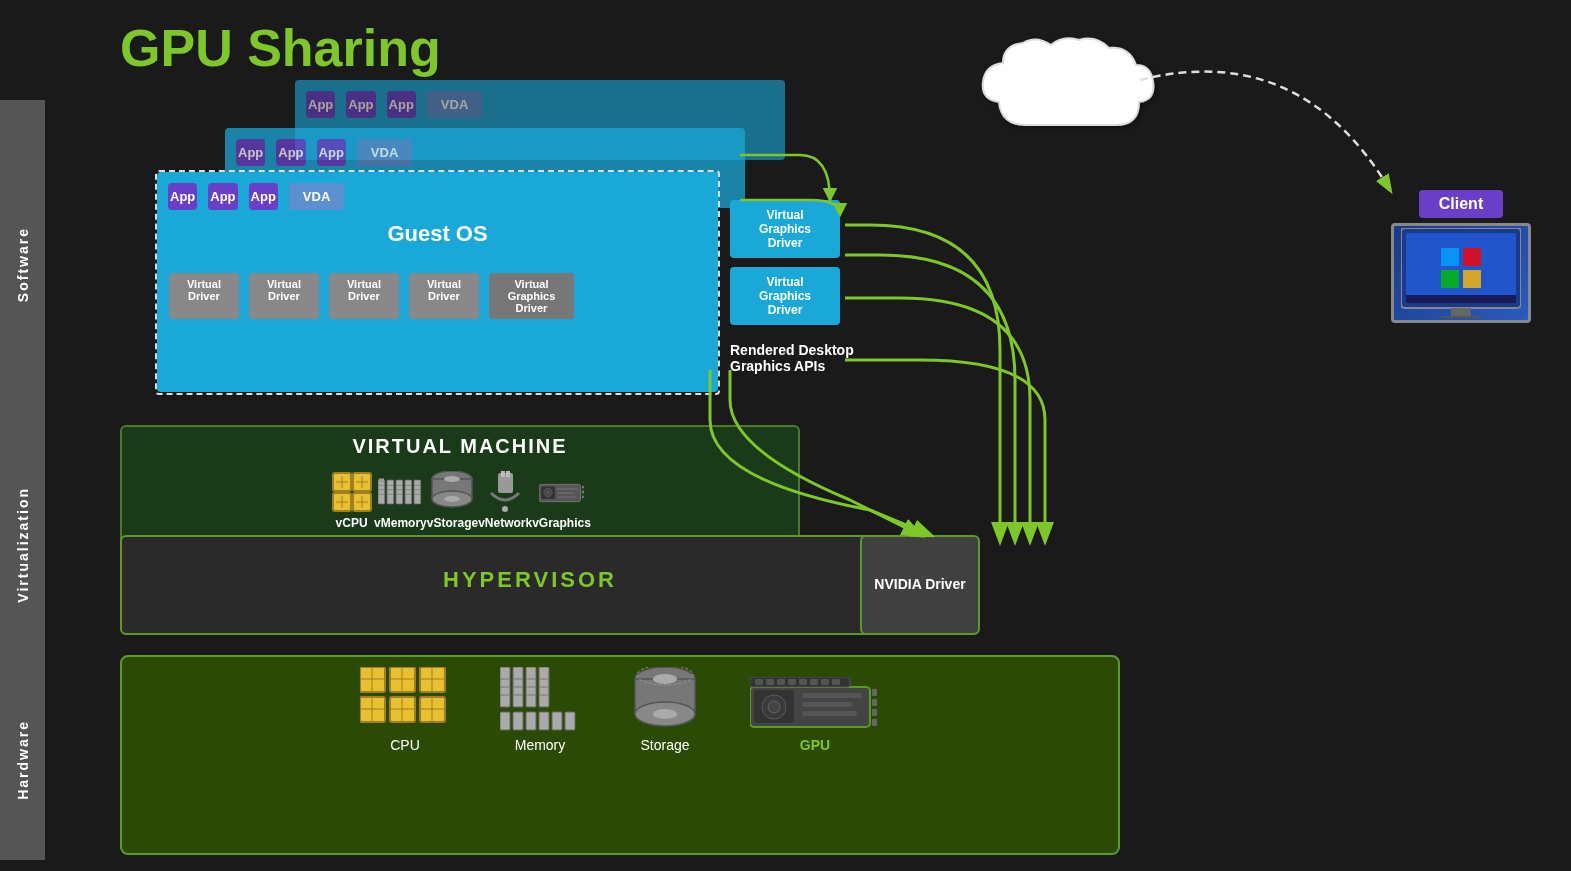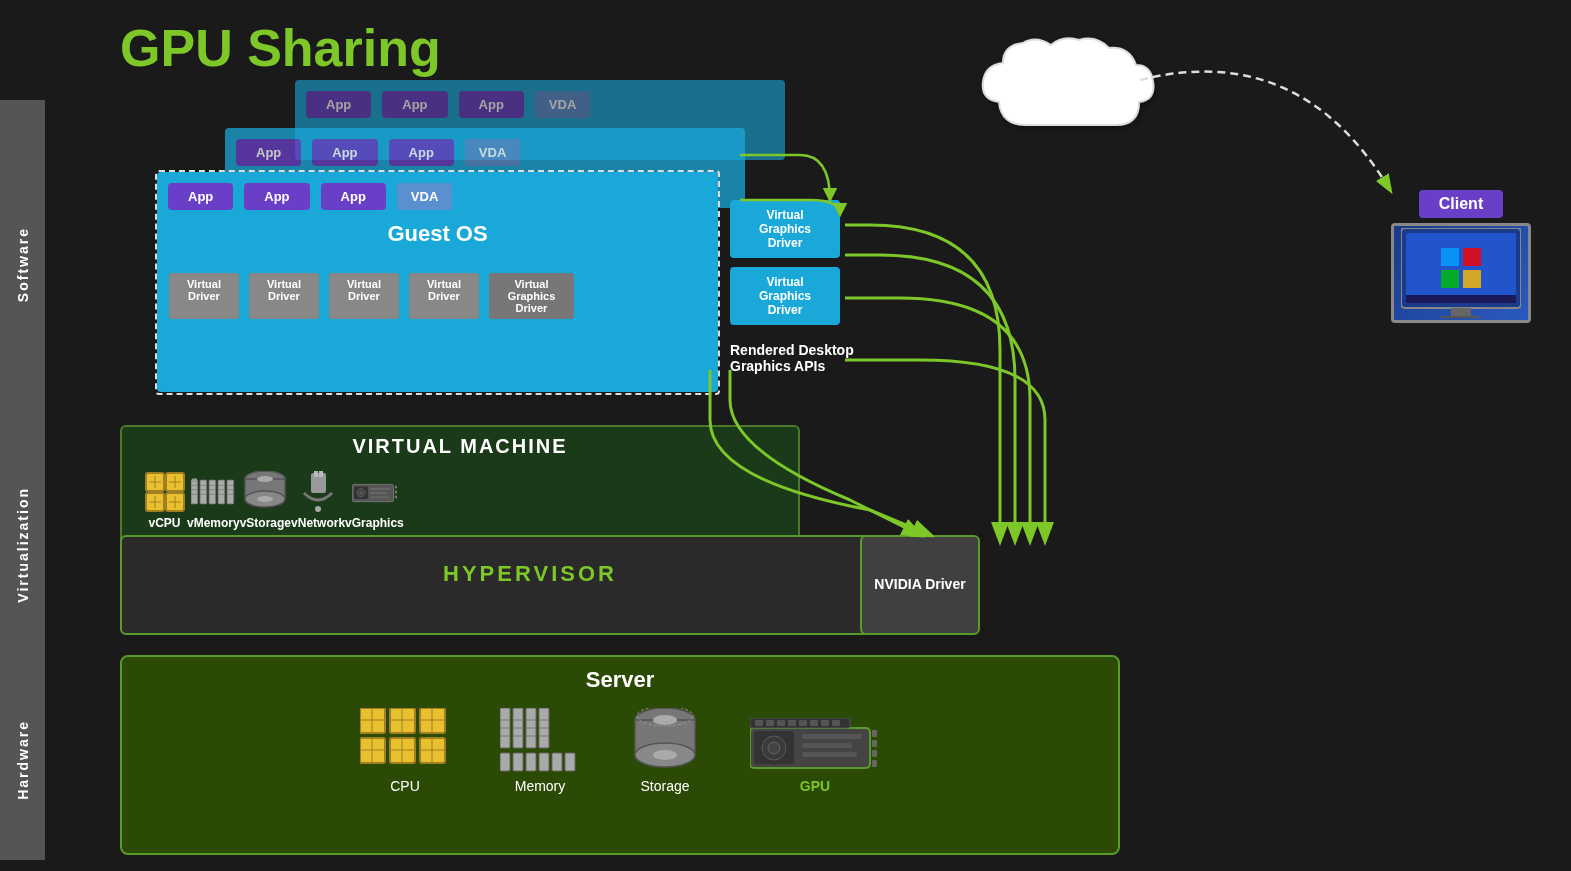--- a/index.html
+++ b/index.html
@@ -47,21 +47,21 @@
     #label-virtualization { top: 430px; height: 230px; }
     #label-hardware { top: 660px; height: 200px; }
 
     
     .app-btn {
       display: inline-block;
       background: #6a3fc8;
       color: white;
       font-size: 13px;
       font-weight: bold;
-      padding: 6px 20px;
+      padding: 6px 2px;
       border-radius: 4px;
       margin: 3px;
     }
     .vda-btn {
       display: inline-block;
       background: #5a8fd0;
       color: white;
       font-size: 13px;
       font-weight: bold;
       padding: 6px 14px;
@@ -112,21 +112,21 @@
       height: 100px;
       background: #2a2a2a;
       border: 2px solid #5a9a2a;
       border-radius: 6px;
     }
     #hypervisor-label {
       color: #7dc728;
       font-size: 22px;
       font-weight: bold;
       text-align: center;
-      padding-top: 24px;
+      padding-top: 30px;
       letter-spacing: 3px;
     }
 
     
     #nvidia-driver {
       position: absolute;
       top: 535px;
       left: 860px;
       width: 120px;
       height: 100px;
@@ -243,21 +243,21 @@
       border-radius: 4px;
       text-align: center;
       margin-bottom: 5px;
       width: 110px;
     }
 
     .virt-icons-row {
       display: flex;
       flex-direction: row;
       align-items: center;
-      justify-content: flex-start;
+      justify-content: center;
       padding: 10px 20px;
     }
     .virt-item {
       display: flex;
       flex-direction: column;
       align-items: center;
       color: white;
       font-size: 12px;
       font-weight: bold;
     }
@@ -439,21 +439,20 @@
 <div id="hypervisor-section">
   <div id="hypervisor-label">HYPERVISOR</div>
 </div>
 
 <div id="nvidia-driver">
   <div style="text-align:center; color:white; font-size:14px; font-weight:bold; line-height:1.4;">NVIDIA
 Driver</div>
 </div>
 
 <div id="server-section">
-  <div id="server-title">Server</div>
   <div class="hw-icons-row">
 
     <div class="hw-icon-group">
       <svg width="90" height="65" viewBox="0 0 90 65">
 
         <rect x="0" y="0" width="25" height="25" fill="#e8c030" stroke="#a08020" stroke-width="2" rx="2"></rect>
         <line x1="0" y1="12" x2="25" y2="12" stroke="#a08020" stroke-width="1"></line>
         <line x1="12" y1="0" x2="12" y2="25" stroke="#a08020" stroke-width="1"></line>
         <rect x="30" y="0" width="25" height="25" fill="#e8c030" stroke="#a08020" stroke-width="2" rx="2"></rect>
         <line x1="30" y1="12" x2="55" y2="12" stroke="#a08020" stroke-width="1"></line>

